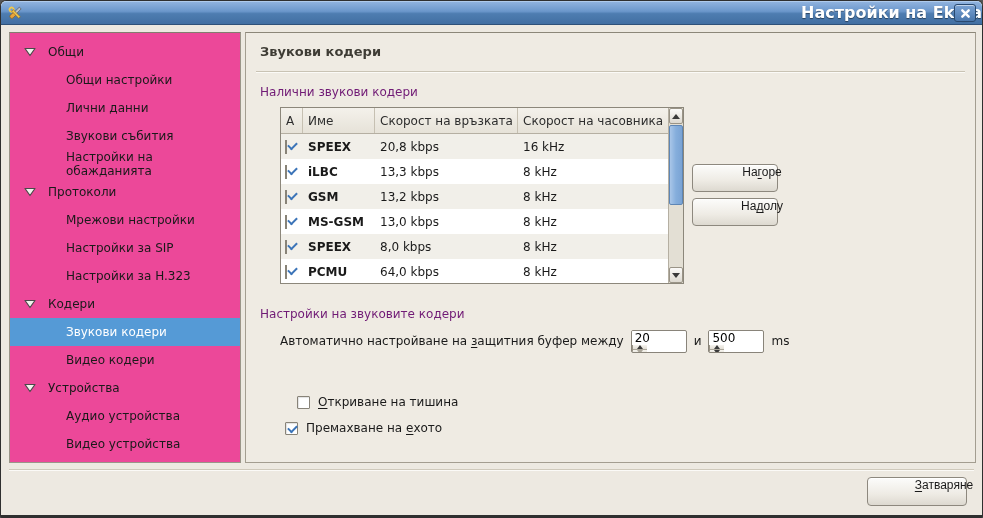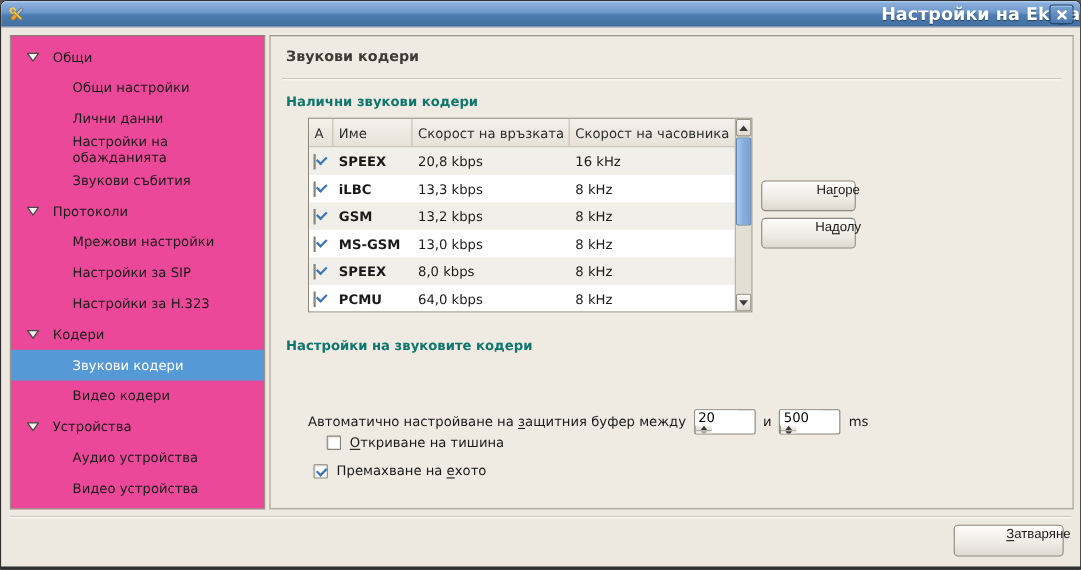--- a/index.html
+++ b/index.html
@@ -51,21 +51,21 @@
   .tree-item.selected { background:#559AD6; }
   .tree-item.selected .tree-label { color:#fff; }
 
   .main-panel {
     position:absolute; left:244px; top:31px; width:731px; height:431px;
     background:#EFEBE3; border:1px solid #A39D90; border-top-color:#8C8779;
   }
   .page-title { position:absolute; left:14px; top:11px; font-size:13px; font-weight:bold; color:#3E3C35; }
   .title-sep { position:absolute; left:10px; right:10px; top:38px; height:2px;
     border-top:1px solid #C9C3B4; border-bottom:1px solid #FBFAF7; }
-  .section-label { position:absolute; font-weight:bold; color:#0f766e; }
+  .section-label { position:absolute; font-weight:normal; color:#701a75; }
   .section-codecs { left:14px; top:52px; }
   .section-settings { left:14px; top:274px; }
 
   
   .codec-table {
     position:absolute; left:34px; top:74px; width:404px; height:177px;
     background:#fff; border:1px solid #8C877B; display:flex;
   }
   .table-cols { flex:1 1 auto; overflow:hidden; }
   .thead { display:flex; height:26px; background:linear-gradient(180deg,#F4F1EB,#E6E2D8);
@@ -110,21 +110,21 @@
     box-shadow:inset 0 1px 0 #fff;
     display:inline-flex; align-items:flex-start; justify-content:center; gap:6px;
     font-size:12px; color:#1a1a1a; cursor:default;padding-left:48px;
   }
   .move-btn { position:absolute; left:446px; width:86px; height:28px; }
   .btn-up { top:131px; } .btn-down { top:165px; }
   .mn { text-decoration:underline; text-underline-offset:2px; }
 
   
   .buffer-row { position:absolute; left:34px; top:296px; height:24px;
-    display:flex; align-items:center; gap:7px; white-space:nowrap;margin-top:42px; }
+    display:flex; align-items:center; gap:7px; white-space:nowrap; }
   .spinbox { display:flex; width:56px; height:23px; background:#fff;
     border:1px solid #89847A; border-radius:2px; overflow:hidden;flex-direction:column; }
   .spin-input { width:39px; border:none; outline:none; padding:0 3px;
     font:12px "DejaVu Sans","Liberation Sans",sans-serif; background:#fff; }
   .spin-btns { width:15px; display:flex; flex-direction:column; border-left:1px solid #9A9487; }
   .spin-btn { flex:1; background:linear-gradient(180deg,#F6F4EF,#E2DED4);
     display:flex; align-items:center; justify-content:center; }
   .spin-btn + .spin-btn { border-top:1px solid #ABA69A; }
   .spin-tri-up { width:0; height:0; border-left:3px solid transparent; border-right:3px solid transparent; border-bottom:4px solid #3a3a3a; }
   .spin-tri-down { width:0; height:0; border-left:3px solid transparent; border-right:3px solid transparent; border-top:4px solid #3a3a3a; }
@@ -176,24 +176,24 @@
         </span>
       <span class="tree-label">Общи</span>
     </div>
     <div class="tree-item child">
       <span class="tree-label">Общи настройки</span>
     </div>
     <div class="tree-item child">
       <span class="tree-label">Лични данни</span>
     </div>
     <div class="tree-item child">
+      <span class="tree-label">Звукови събития</span>
+    </div>
+    <div class="tree-item child">
       <span class="tree-label">Настройки на обажданията</span>
-    </div>
-    <div class="tree-item child">
-      <span class="tree-label">Звукови събития</span>
     </div>
     <div class="tree-item parent">
       <span class="expander">
           <svg viewBox="0 0 12 10" width="12" height="10">
             <path d="M1 1.5 L11 1.5 L6 8.5 Z" fill="#F3F2EE" stroke="#4A4A4A" stroke-width="1.2" stroke-linejoin="round"></path>
           </svg>
         </span>
       <span class="tree-label">Протоколи</span>
     </div>
     <div class="tree-item child">

